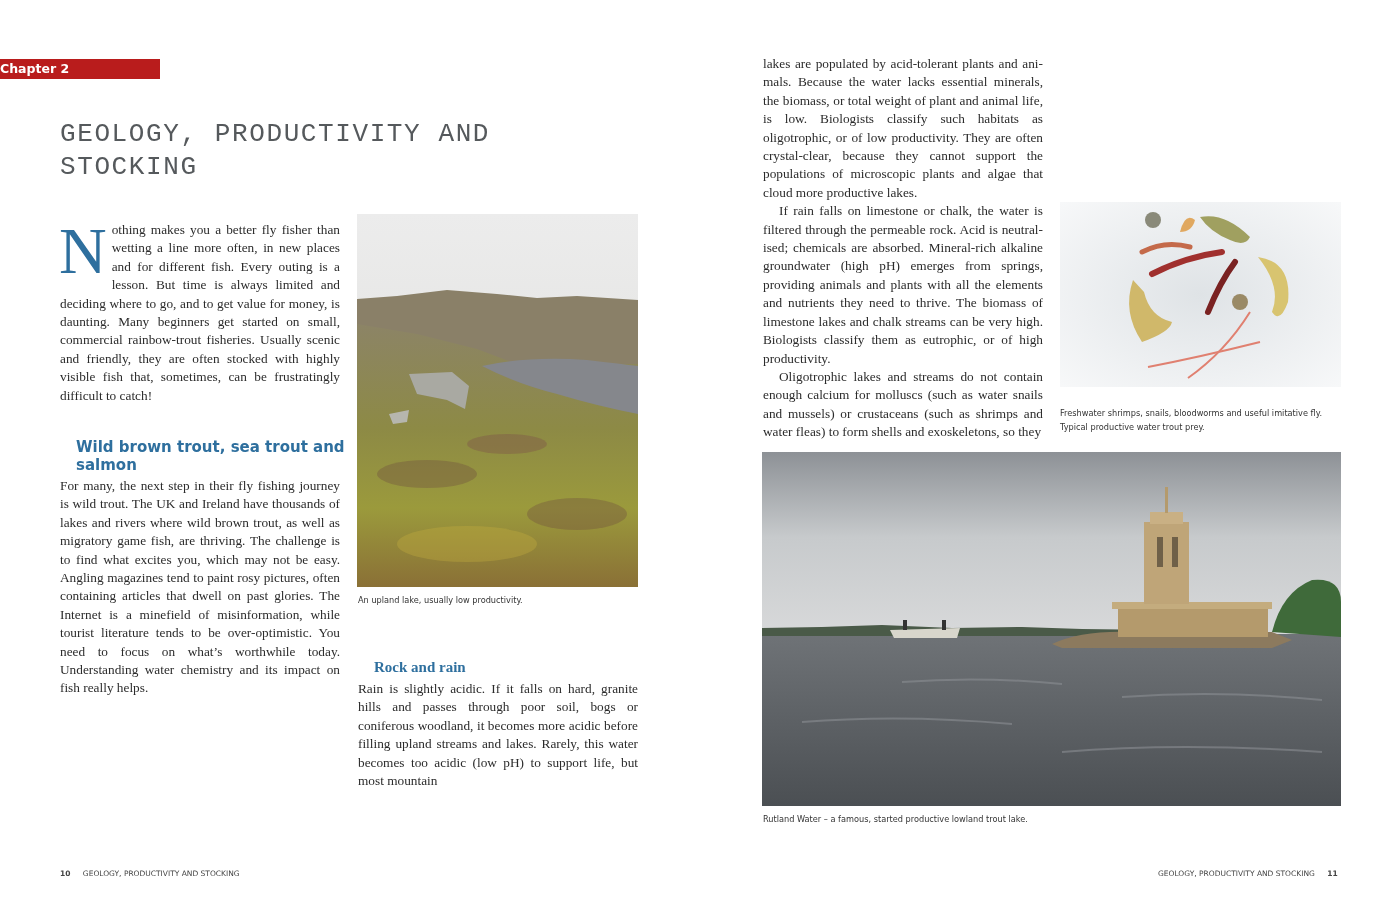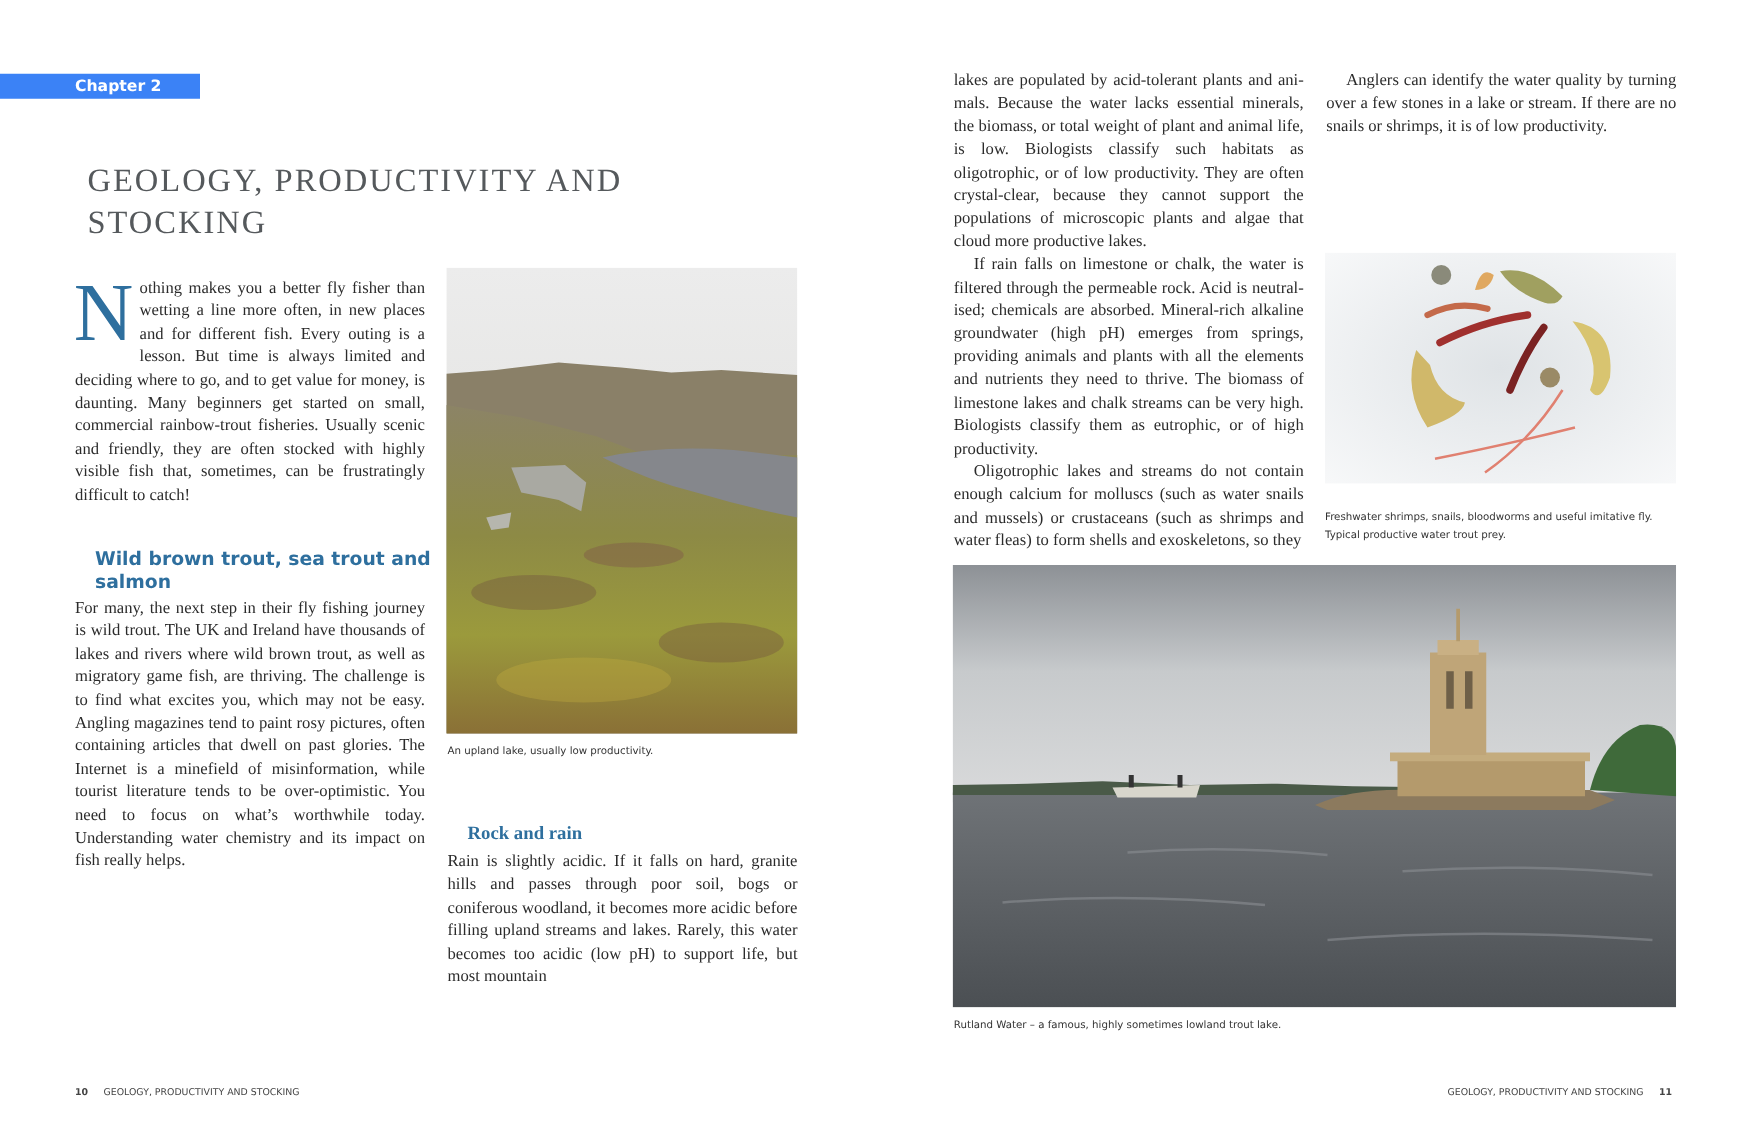--- a/index.html
+++ b/index.html
@@ -1,23 +1,23 @@
 <!DOCTYPE html>
 <html><head>
 <meta charset="utf-8">
 <style>
   html, body { margin: 0; padding: 0; background: #ffffff; }
   body { width: 1400px; height: 908px; position: relative; overflow: hidden;
          font-family: "Liberation Serif", "DejaVu Serif", serif; color: #2b2b2b; }
   .abs { position: absolute; }
-  .chapter-tab { left: 0; top: 59px; width: 160px; height: 20px; background: #3b82f6;
+  .chapter-tab { left: 0; top: 59px; width: 160px; height: 20px; background: #b91c1c;
                  color: #fff; font-family: "DejaVu Sans", sans-serif; font-weight: bold;
-                 font-size: 12.5px; line-height: 20px; box-sizing: border-box; padding-left: 60px; }
-  .chapter-title { left: 60px; top: 118px; width: 460px; margin: 10px;
-                   font-family: Liberation Serif, serif; font-weight: normal; font-size: 26px;
+                 font-size: 12.5px; line-height: 20px; box-sizing: border-box; }
+  .chapter-title { left: 60px; top: 118px; width: 460px; margin: 0;
+                   font-family: Liberation Mono, monospace; font-weight: normal; font-size: 26px;
                    letter-spacing: 1.6px; line-height: 33px; color: #55595c; }
   .body-text { font-size: 13.3px; line-height: 18.4px; text-align: justify; hyphens: manual; }
   .body-text p { margin: 0; }
   .body-text p.indent { text-indent: 16px; }
   .dropcap { float: left; font-size: 66px; line-height: 52px; color: #2e6f9e;
              margin: 4px 5px 0 -1px; font-family: "Liberation Serif", serif; }
   .section-head { font-family: "DejaVu Sans", sans-serif; font-weight: bold; color: #2e6f9e;
                   font-size: 15px; line-height: 18px; margin: 16px; }
   .caption { font-family: "DejaVu Sans", sans-serif; font-size: 8.2px; line-height: 14px; color: #333; }
   .footer { font-family: "DejaVu Sans", sans-serif; font-size: 7.5px; color: #444; top: 869px; }
@@ -85,21 +85,20 @@
   <span>GEOLOGY, PRODUCTIVITY AND STOCKING</span>
 </div>
 
 <div class="abs body-text" style="left:763px; top:55px; width:280px;">
   <p>lakes are populated by acid-tolerant plants and ani­mals. Because the water lacks essential minerals, the biomass, or total weight of plant and animal life, is low. Biologists classify such habitats as oligotrophic, or of low productivity. They are often crystal-clear, because they cannot support the populations of microscopic plants and algae that cloud more pro­ductive lakes.</p>
   <p class="indent">If rain falls on limestone or chalk, the water is filtered through the permeable rock. Acid is neutral­ised; chemicals are absorbed. Mineral-rich alkaline groundwater (high pH) emerges from springs, provid­ing animals and plants with all the elements and nutri­ents they need to thrive. The biomass of limestone lakes and chalk streams can be very high. Biologists classify them as eutrophic, or of high productivity.</p>
   <p class="indent">Oligotrophic lakes and streams do not contain enough calcium for molluscs (such as water snails and mussels) or crustaceans (such as shrimps and water fleas) to form shells and exoskeletons, so they</p>
 </div>
 
 <div class="abs body-text" style="left:1061px; top:55px; width:280px;">
-  <p class="indent">Anglers can identify the water quality by turning over a few stones in a lake or stream. If there are no snails or shrimps, it is of low productivity.</p>
 </div>
 
 <div class="abs photo" style="left:1060px; top:202px; width:281px; height:185px;">
   <svg viewBox="0 0 281 185" preserveAspectRatio="none">
     <defs>
       <radialGradient id="bg2" cx="0.5" cy="0.5" r="0.7">
         <stop offset="0" stop-color="#dfe3e6"></stop>
           <stop offset="1" stop-color="#f7f8f9"></stop>
       </radialGradient>
     </defs>
@@ -146,18 +145,18 @@
     <rect x="388" y="60" width="33" height="12" fill="#c9b084"></rect>
     <rect x="403" y="35" width="3" height="26" fill="#b49a6c"></rect>
     <rect x="395" y="85" width="6" height="30" fill="#6f6048"></rect>
     <rect x="410" y="85" width="6" height="30" fill="#6f6048"></rect>
     <path d="M128,178 L198,176 L195,186 L132,186 Z" fill="#d8d6cc"></path>
     <rect x="141" y="168" width="4" height="10" fill="#333"></rect>
     <rect x="180" y="168" width="4" height="10" fill="#333"></rect>
     <path d="M140,230 Q220,224 300,232 M40,270 Q140,262 250,272 M300,300 Q420,290 560,300 M360,245 Q460,238 560,248" stroke="#8a8e92" stroke-width="2" fill="none" opacity="0.6"></path>
   </svg>
 </div>
-<div class="abs caption" style="left:763px; top:812px; width:400px;">Rutland Water – a famous, highly sometimes lowland trout lake.</div>
+<div class="abs caption" style="left:763px; top:812px; width:400px;">Rutland Water – a famous, started productive lowland trout lake.</div>
 
 <div class="abs footer" style="left:1158px;">
   <span>GEOLOGY, PRODUCTIVITY AND STOCKING</span>
   <span class="num" style="margin-right:0;text-align:center;">11</span>
 </div>
 
 </body></html>

